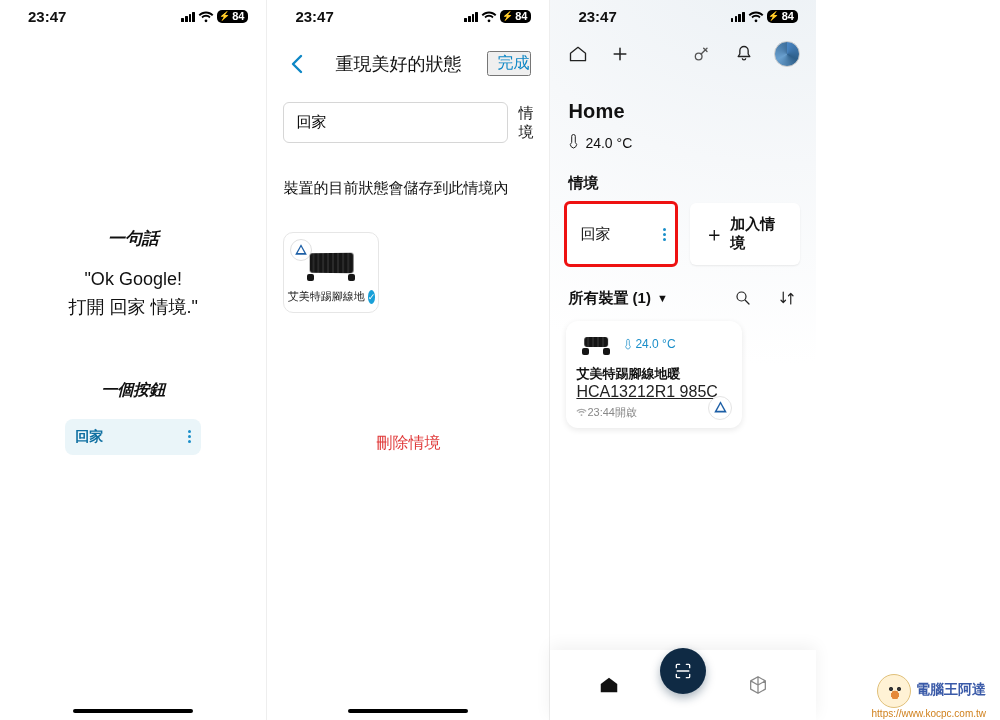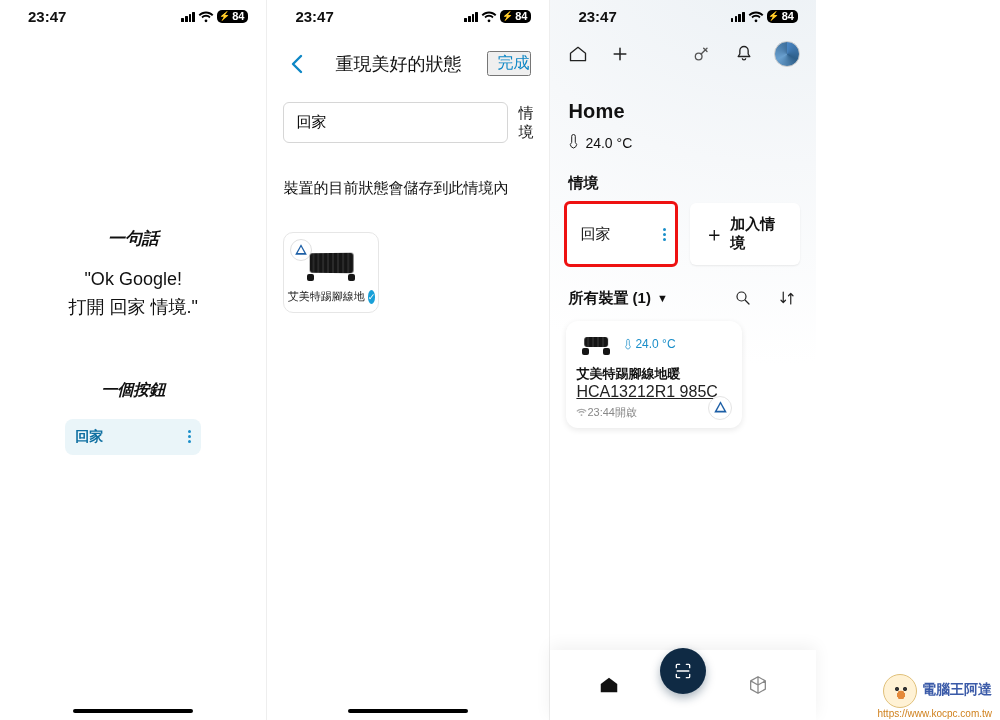--- a/index.html
+++ b/index.html
@@ -127,21 +127,21 @@
     background: linear-gradient(0deg, #fff 60%, rgba(255,255,255,0.6) 100%);
     box-shadow: 0 -4px 16px rgba(0,0,0,0.06);
     display:flex; align-items:center; justify-content:space-around; padding:0 26px; }
   .tabbar .icon-btn svg { width:22px; height:22px; }
   .fab { width:46px; height:46px; border-radius:50%; background:#0f2a44;
     display:flex; align-items:center; justify-content:center; margin-top:-28px;
     box-shadow: 0 4px 10px rgba(15,42,68,0.35); }
   .fab svg { width:20px; height:20px; }
 
   
-  .watermark { position:absolute; right:8px; bottom:0; text-align:right;
+  .watermark { position:absolute; right:14px; bottom:0; text-align:right;
     font-size:10px; color:#d0811d; line-height:1.2; pointer-events:none; }
   .watermark .line1 { font-size:14px; font-weight:700; color:#3a5aa8; }
   .mascot { width:34px; height:34px; border-radius:50%; background:#fff2d5;
     border:1px solid #e0c07a; display:inline-block; vertical-align:middle; margin-right:2px;
     position:relative; overflow:hidden;}
   .mascot::before { content:""; position:absolute; left:6px; top:8px; width:22px; height:16px;
     background: radial-gradient(circle at 7px 6px,#333 2px,transparent 2.2px),
                 radial-gradient(circle at 15px 6px,#333 2px,transparent 2.2px),
                 radial-gradient(ellipse at 11px 12px,#e58a3a 4px,transparent 4.2px);}
 </style>
@@ -250,20 +250,23 @@
               <div class="leg l"></div>
               <div class="leg r"></div>
             </div>
         </div>
         <div class="device-name-row">
           <span>艾美特踢腳線地</span>
           <span class="check-badge">✓</span>
         </div>
       </div>
 
+      <div class="delete-row">
+        <button class="delete-btn">刪除情境</button>
+      </div>
     </div>
     <div class="home-ind"></div>
   </div>
 
   <div class="phone phone3">
     <div class="status-bar">
       <span>23:47</span>
       <span class="status-right">
         <span class="sig">
             <span></span>

